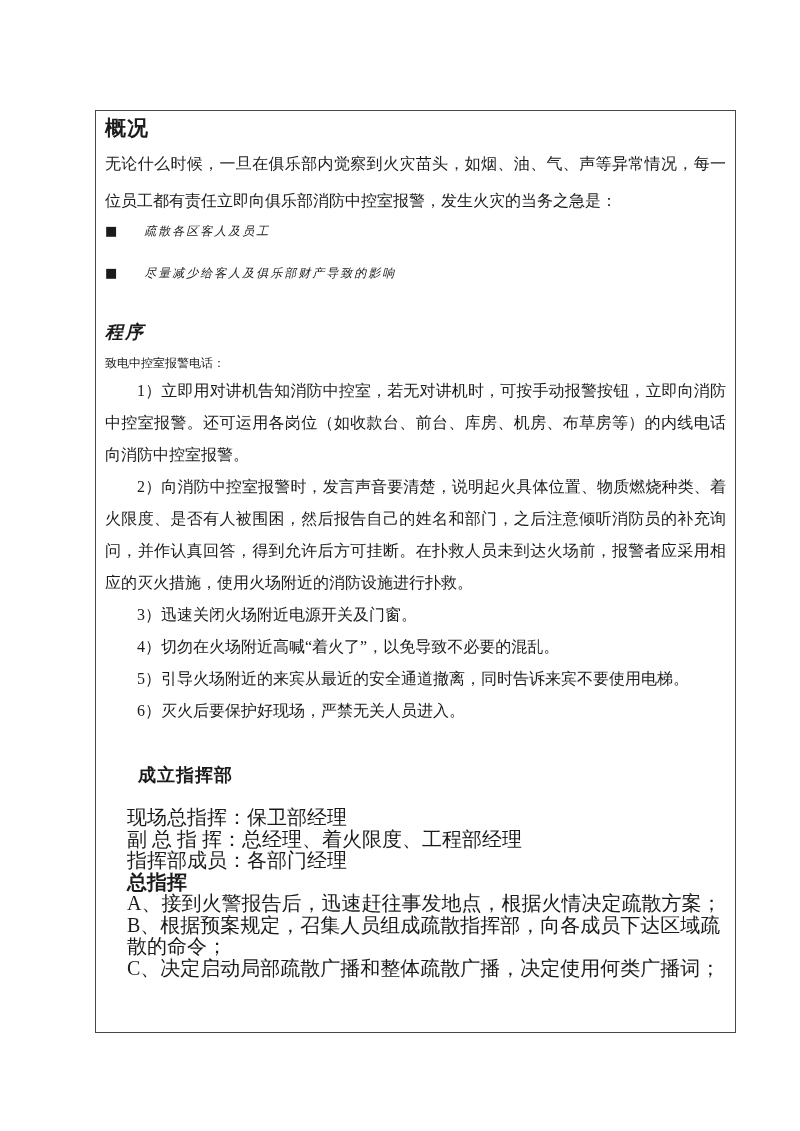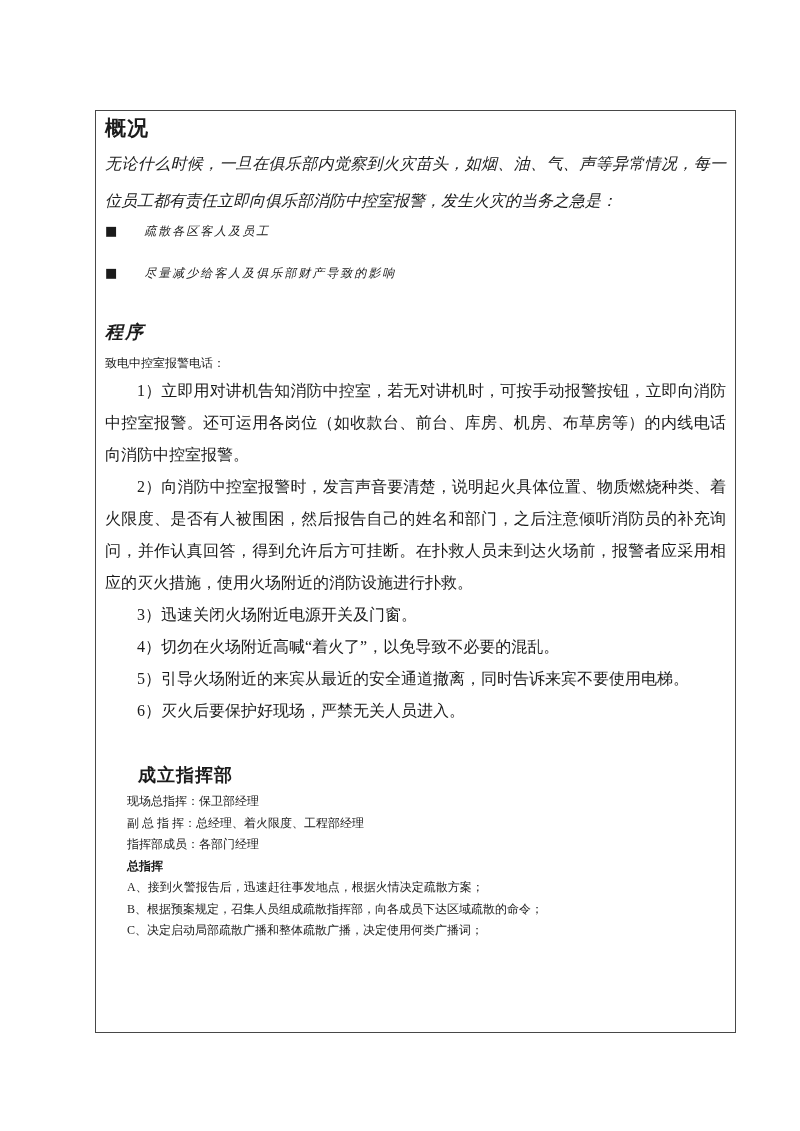--- a/index.html
+++ b/index.html
@@ -32,21 +32,20 @@
     font-size: 21px;
     line-height: 30px;
     margin: 0;
     letter-spacing: 1px;
   }
   .intro {
     font-size: 16px;
     line-height: 37px;
     text-align: justify;
     margin: 2px 0 0 0;
-    font-style: italic;
   }
   .bullet-row {
     display: flex;
     align-items: baseline;
     height: 32px;
   }
   .bullet-row.first { margin-top: 4px; }
   .bullet-row.second { margin-top: 10px; }
   .sq {
     font-family: "DejaVu Sans", sans-serif;
@@ -90,22 +89,22 @@
     margin: 0;
   }
   .h-command {
     font-weight: bold;
     font-size: 18px;
     line-height: 24px;
     margin: 36px 0 0 33px;
     letter-spacing: 1px;
   }
   .roster {
-    margin: 4px 0 0 22px;
-    font-size: 12px;
+    margin: 20px 0 0 22px;
+    font-size: 20px;
     line-height: 21.5px;
   }
   .roster p { margin: 0; }
   .roster .bold { font-weight: bold; }
 </style>
 </head>
 <body>
 
 <div class="doc-cell">
 

